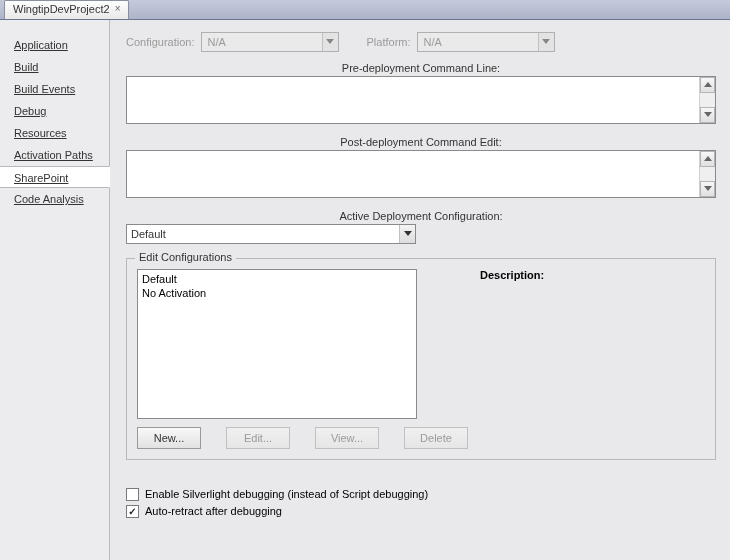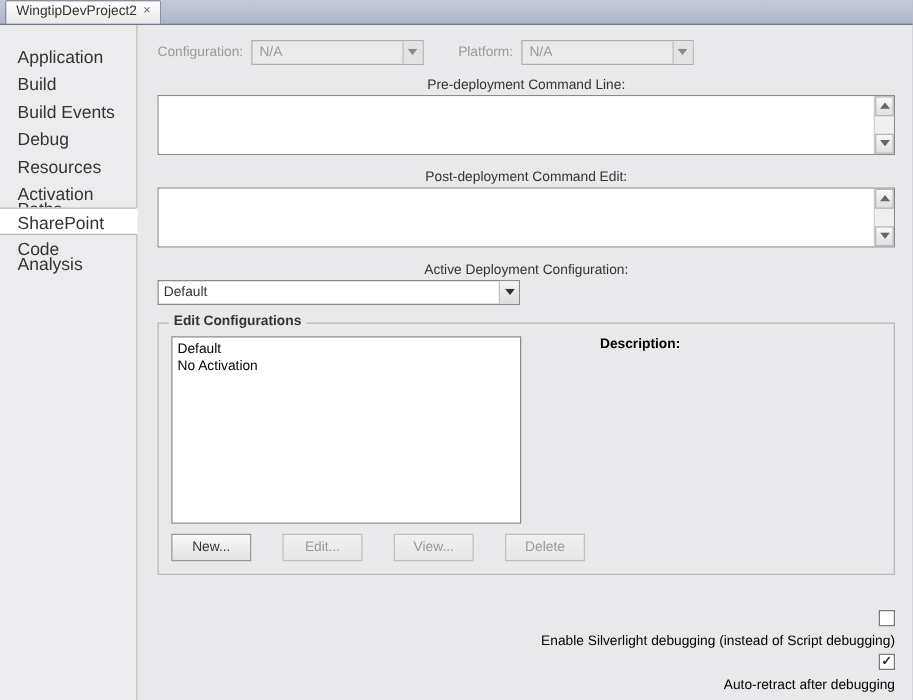--- a/index.html
+++ b/index.html
@@ -59,25 +59,26 @@
     display: flex;
   }
   .sidebar {
     width: 110px;
     background: #ececee;
     padding-top: 14px;
     border-right: 1px solid #bababa;
   }
   .sidebar-item {
     padding: 5px 8px 5px 14px;
-    font-size: 14px;
+    font-size: 11px;
     color: #333;
     cursor: pointer;
     height: 22px;
     line-height: 12px;
+    text-decoration: underline;
   }
   .sidebar-item.selected {
     background: #fff;
     border-top: 1px solid #b8b8b8;
     border-bottom: 1px solid #b8b8b8;
     border-right: 1px solid #fff;
     margin-right: -1px;
     position: relative;
   }
   .content {
@@ -182,21 +183,20 @@
     margin-top: 4px;
   }
   .groupbox-title {
     position: absolute;
     top: -8px;
     left: 8px;
     background: #e9e9eb;
     padding: 0 4px;
     font-size: 11px;
     color: #333;
-    font-weight: bold;
   }
   .group-inner {
     display: flex;
     gap: 12px;
   }
   .listbox {
     width: 280px;
     height: 150px;
     border: 1px solid #8a8a8a;
     background: #fff;
@@ -225,25 +225,24 @@
   .btn.disabled {
     color: #9a9a9a;
     border-color: #c0c0c0;
     background: linear-gradient(#f0f0f0,#e6e6e6);
   }
   .checks {
     margin-top: 28px;
   }
   .check-row {
     display: flex;
-    align-items: flex-end;
+    align-items: flex-start;
     gap: 6px;
     margin-bottom: 4px;
     font-size: 11px;
-    flex-direction: column;
   }
   .checkbox {
     width: 13px;
     height: 13px;
     border: 1px solid #7a7a7a;
     background: #fff;
     display: flex;
     align-items: center;
     justify-content: center;
     font-size: 10px;

